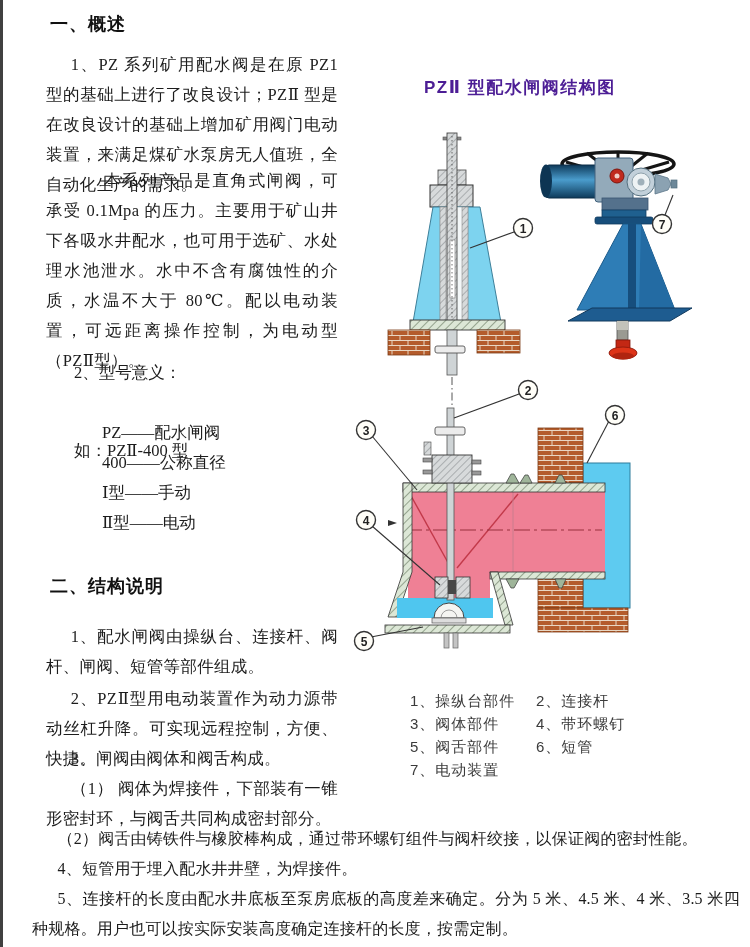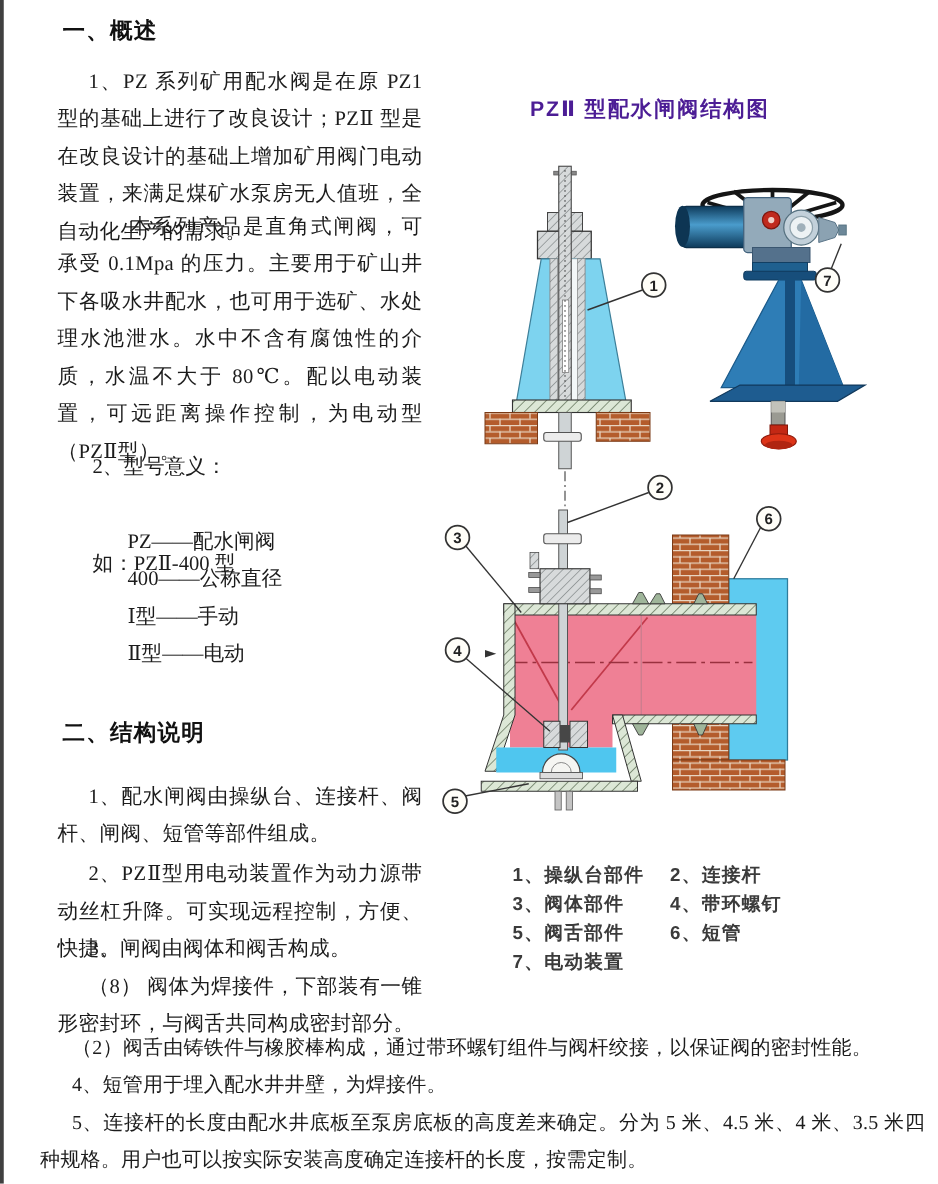--- a/index.html
+++ b/index.html
@@ -13,21 +13,21 @@
   .ind{text-indent:1.5em;margin-top:16px;}
   .ind2{text-indent:3.5em;}
   .mline{position:absolute;left:46px;font-size:16.5px;line-height:30px;}
   .pl28{padding-left:28px;text-align:right;} .pl56{padding-left:56px;}
   .bp{position:absolute;left:32px;width:708px;font-size:16px;line-height:30px;
       text-align:justify;text-indent:1.6em;letter-spacing:.2px;}
   .fig-title{position:absolute;left:424px;top:76px;font-family:"Liberation Sans","DejaVu Sans",sans-serif;
       font-weight:bold;font-size:17px;letter-spacing:1.5px;color:#4c1d95;}
   .legend{position:absolute;left:410px;top:690px;display:grid;grid-template-columns:126px auto;
       row-gap:1px;font-family:"Liberation Sans","DejaVu Sans",sans-serif;font-size:15px;
-      font-weight:700;color:#3b3b3b;line-height:22px;letter-spacing:1px;}
+      font-weight:400;color:#3b3b3b;line-height:22px;letter-spacing:1px;}
   .diagram{position:absolute;left:340px;top:120px;width:410px;height:570px;}
 </style>
 </head>
 <body>
 
 <div class="scan-edge"></div>
 
 <div class="hd" style="top:12px;">一、概述</div>
 <div class="lp ind" style="top:34px;">1、PZ 系列矿用配水阀是在原 PZ1 型的基础上进行了改良设计；PZⅡ 型是在改良设计的基础上增加矿用阀门电动装置，来满足煤矿水泵房无人值班，全自动化生产的需求。</div>
 <div class="lp ind2" style="top:166px;">本系列产品是直角式闸阀，可承受 0.1Mpa 的压力。主要用于矿山井下各吸水井配水，也可用于选矿、水处理水池泄水。水中不含有腐蚀性的介质，水温不大于 80℃。配以电动装置，可远距离操作控制，为电动型（PZⅡ型）。</div>
@@ -35,21 +35,21 @@
 <div class="mline pl28" style="top:388px;margin-top:48px;">如：PZⅡ-400 型</div>
 <div class="mline pl56" style="top:418px;">PZ——配水闸阀</div>
 <div class="mline pl56" style="top:448px;">400——公称直径</div>
 <div class="mline pl56" style="top:478px;">Ⅰ型——手动</div>
 <div class="mline pl56" style="top:508px;">Ⅱ型——电动</div>
 
 <div class="hd" style="top:574px;">二、结构说明</div>
 <div class="lp ind" style="top:606px;">1、配水闸阀由操纵台、连接杆、阀杆、闸阀、短管等部件组成。</div>
 <div class="lp ind" style="top:668px;">2、PZⅡ型用电动装置作为动力源带动丝杠升降。可实现远程控制，方便、快捷。</div>
 <div class="lp ind" style="top:728px;">3、闸阀由阀体和阀舌构成。</div>
-<div class="lp ind" style="top:758px;">（8） 阀体为焊接件，下部装有一锥形密封环，与阀舌共同构成密封部分。</div>
+<div class="lp ind" style="top:758px;">（1） 阀体为焊接件，下部装有一锥形密封环，与阀舌共同构成密封部分。</div>
 
 <div class="bp" style="top:824px;">（2）阀舌由铸铁件与橡胶棒构成，通过带环螺钉组件与阀杆绞接，以保证阀的密封性能。</div>
 <div class="bp" style="top:854px;">4、短管用于埋入配水井井壁，为焊接件。</div>
 <div class="bp" style="top:884px;">5、连接杆的长度由配水井底板至泵房底板的高度差来确定。分为 5 米、4.5 米、4 米、3.5 米四种规格。用户也可以按实际安装高度确定连接杆的长度，按需定制。</div>
 
 <div class="fig-title">PZⅡ 型配水闸阀结构图</div>
 
 <svg class="diagram" viewBox="0 0 410 570">
   <defs>
     <pattern id="brick" width="16" height="10" patternUnits="userSpaceOnUse">

